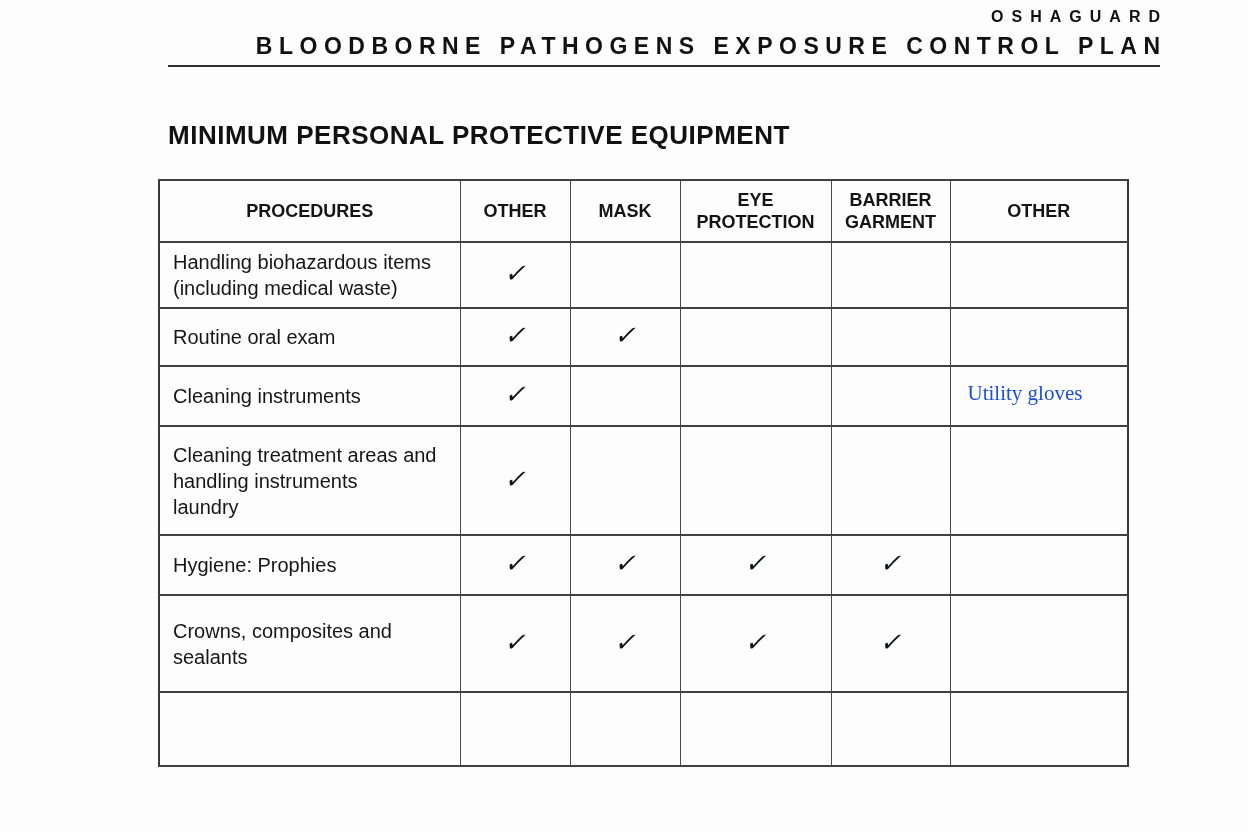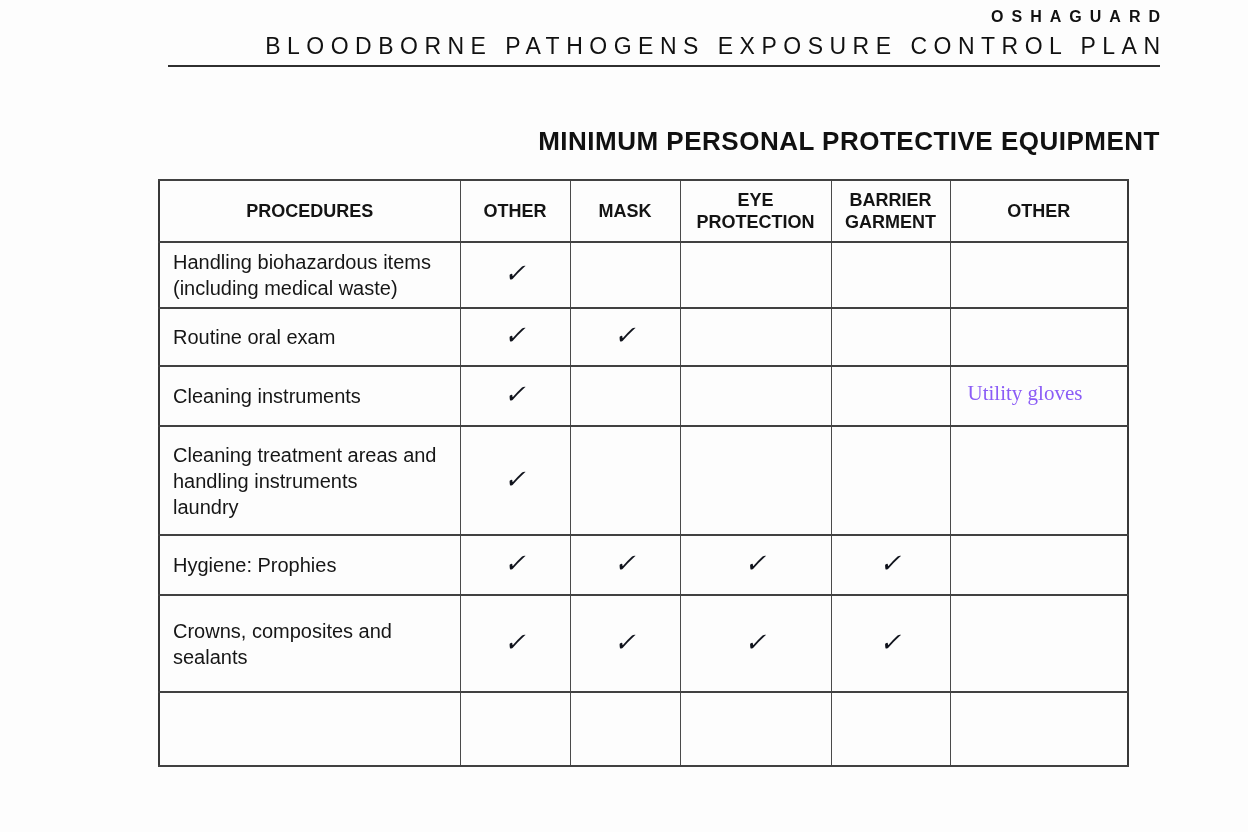--- a/index.html
+++ b/index.html
@@ -19,36 +19,36 @@
   }
   .brand {
     font-size: 16px;
     font-weight: bold;
     letter-spacing: 8px;
     margin-right: -8px; 
     color: #111;
   }
   .doc-title {
     font-size: 23px;
-    font-weight: normal;
+    font-weight: bold;
     letter-spacing: 6.5px;
     margin-right: -6.5px;
     margin-top: 7px;
     color: #111;
     white-space: nowrap;
   }
   .header-rule {
     margin-top: 5px;
     border-bottom: 2px solid #2f2f2f;
   }
   .section-title {
     position: absolute;
-    left: 168px; top: 126px;
+    left: 168px; top: 120px;
     width: 992px;
-    text-align: right;
+    text-align: left;
     font-size: 26px;
     font-weight: bold;
     letter-spacing: 0.5px;
     color: #111;
   }
   table.ppe {
     position: absolute;
     left: 158px; top: 179px;
     width: 969px;
     border-collapse: collapse;
@@ -99,21 +99,21 @@
     text-align: center;
     color: #10131c;
     font-style: italic; 
     padding-bottom: 4px;
   }
   td.other-text {
     font-family: "Liberation Serif", serif;
     font-size: 21px;
     text-align: left;
     padding: 4px 6px 10px 17px;
-    color: #8b5cf6;
+    color: #1d4ed8;
     border-radius: 26px;
   }
 </style>
 </head>
 <body>
 
 <div class="page-header">
   <div class="brand">OSHAGUARD</div>
   <div class="doc-title">BLOODBORNE PATHOGENS EXPOSURE CONTROL PLAN</div>
   <div class="header-rule"></div>

